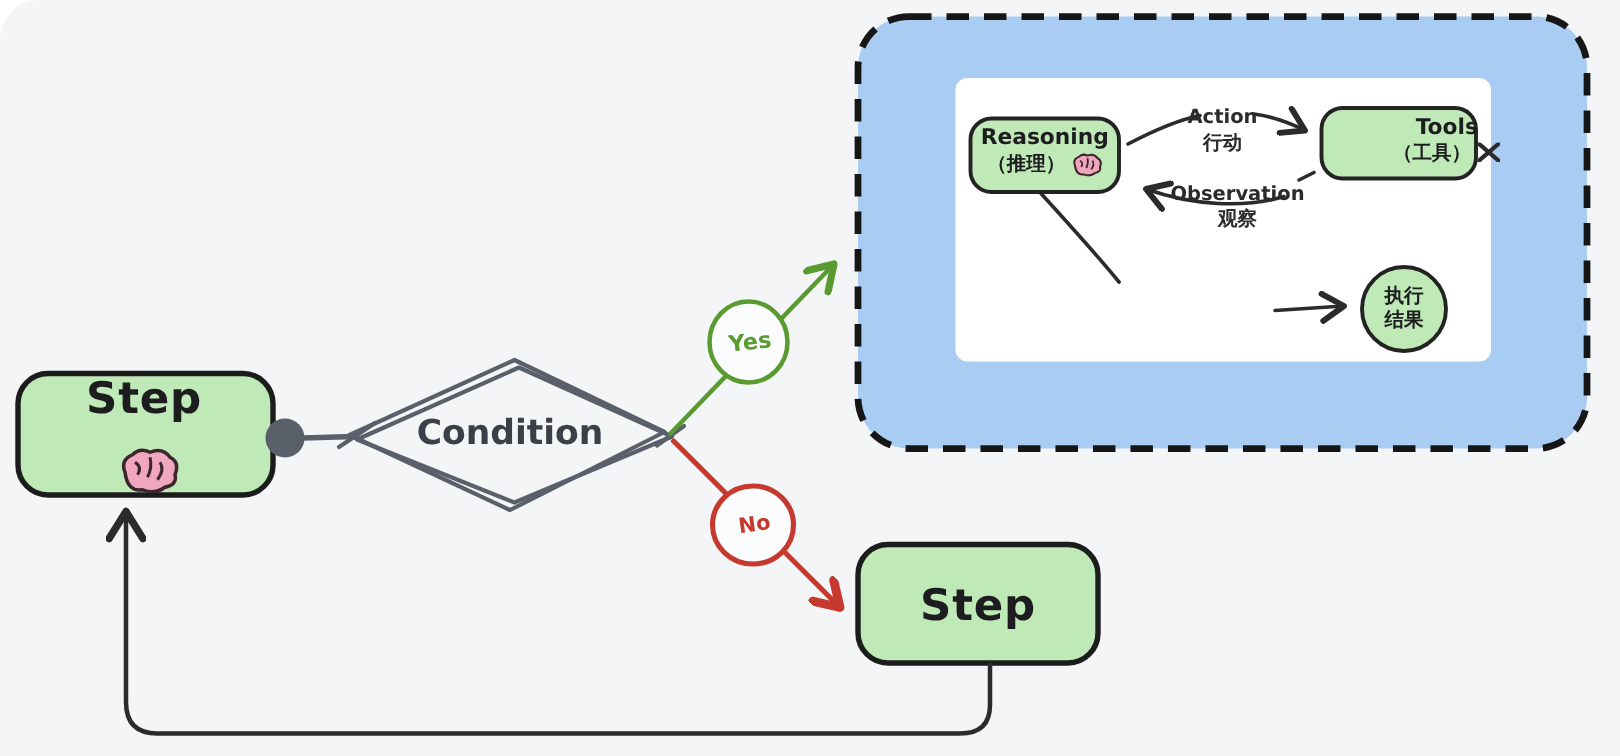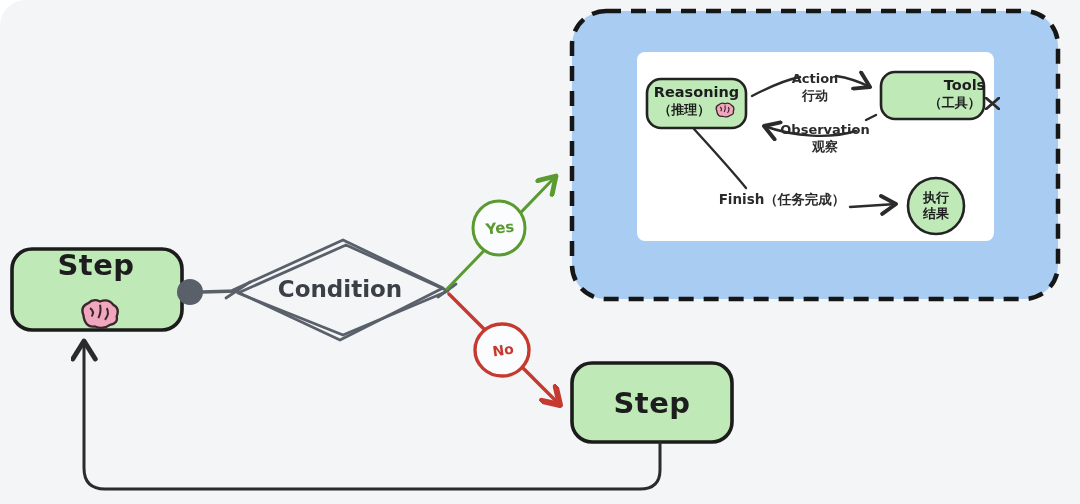--- a/index.html
+++ b/index.html
@@ -168,23 +168,20 @@
     </div>
   </div>
 
   <div class="lbl observation center edge-label">
     <div>
       <div>Observation</div>
       <div>观察</div>
     </div>
   </div>
 
-  <div class="lbl finish">
-    <span>Finish（任务完成）</span>
-  </div>
 
   <div class="lbl result center">
     <div>
       <div>执行</div>
       <div>结果</div>
     </div>
   </div>
 
 </div>
 

